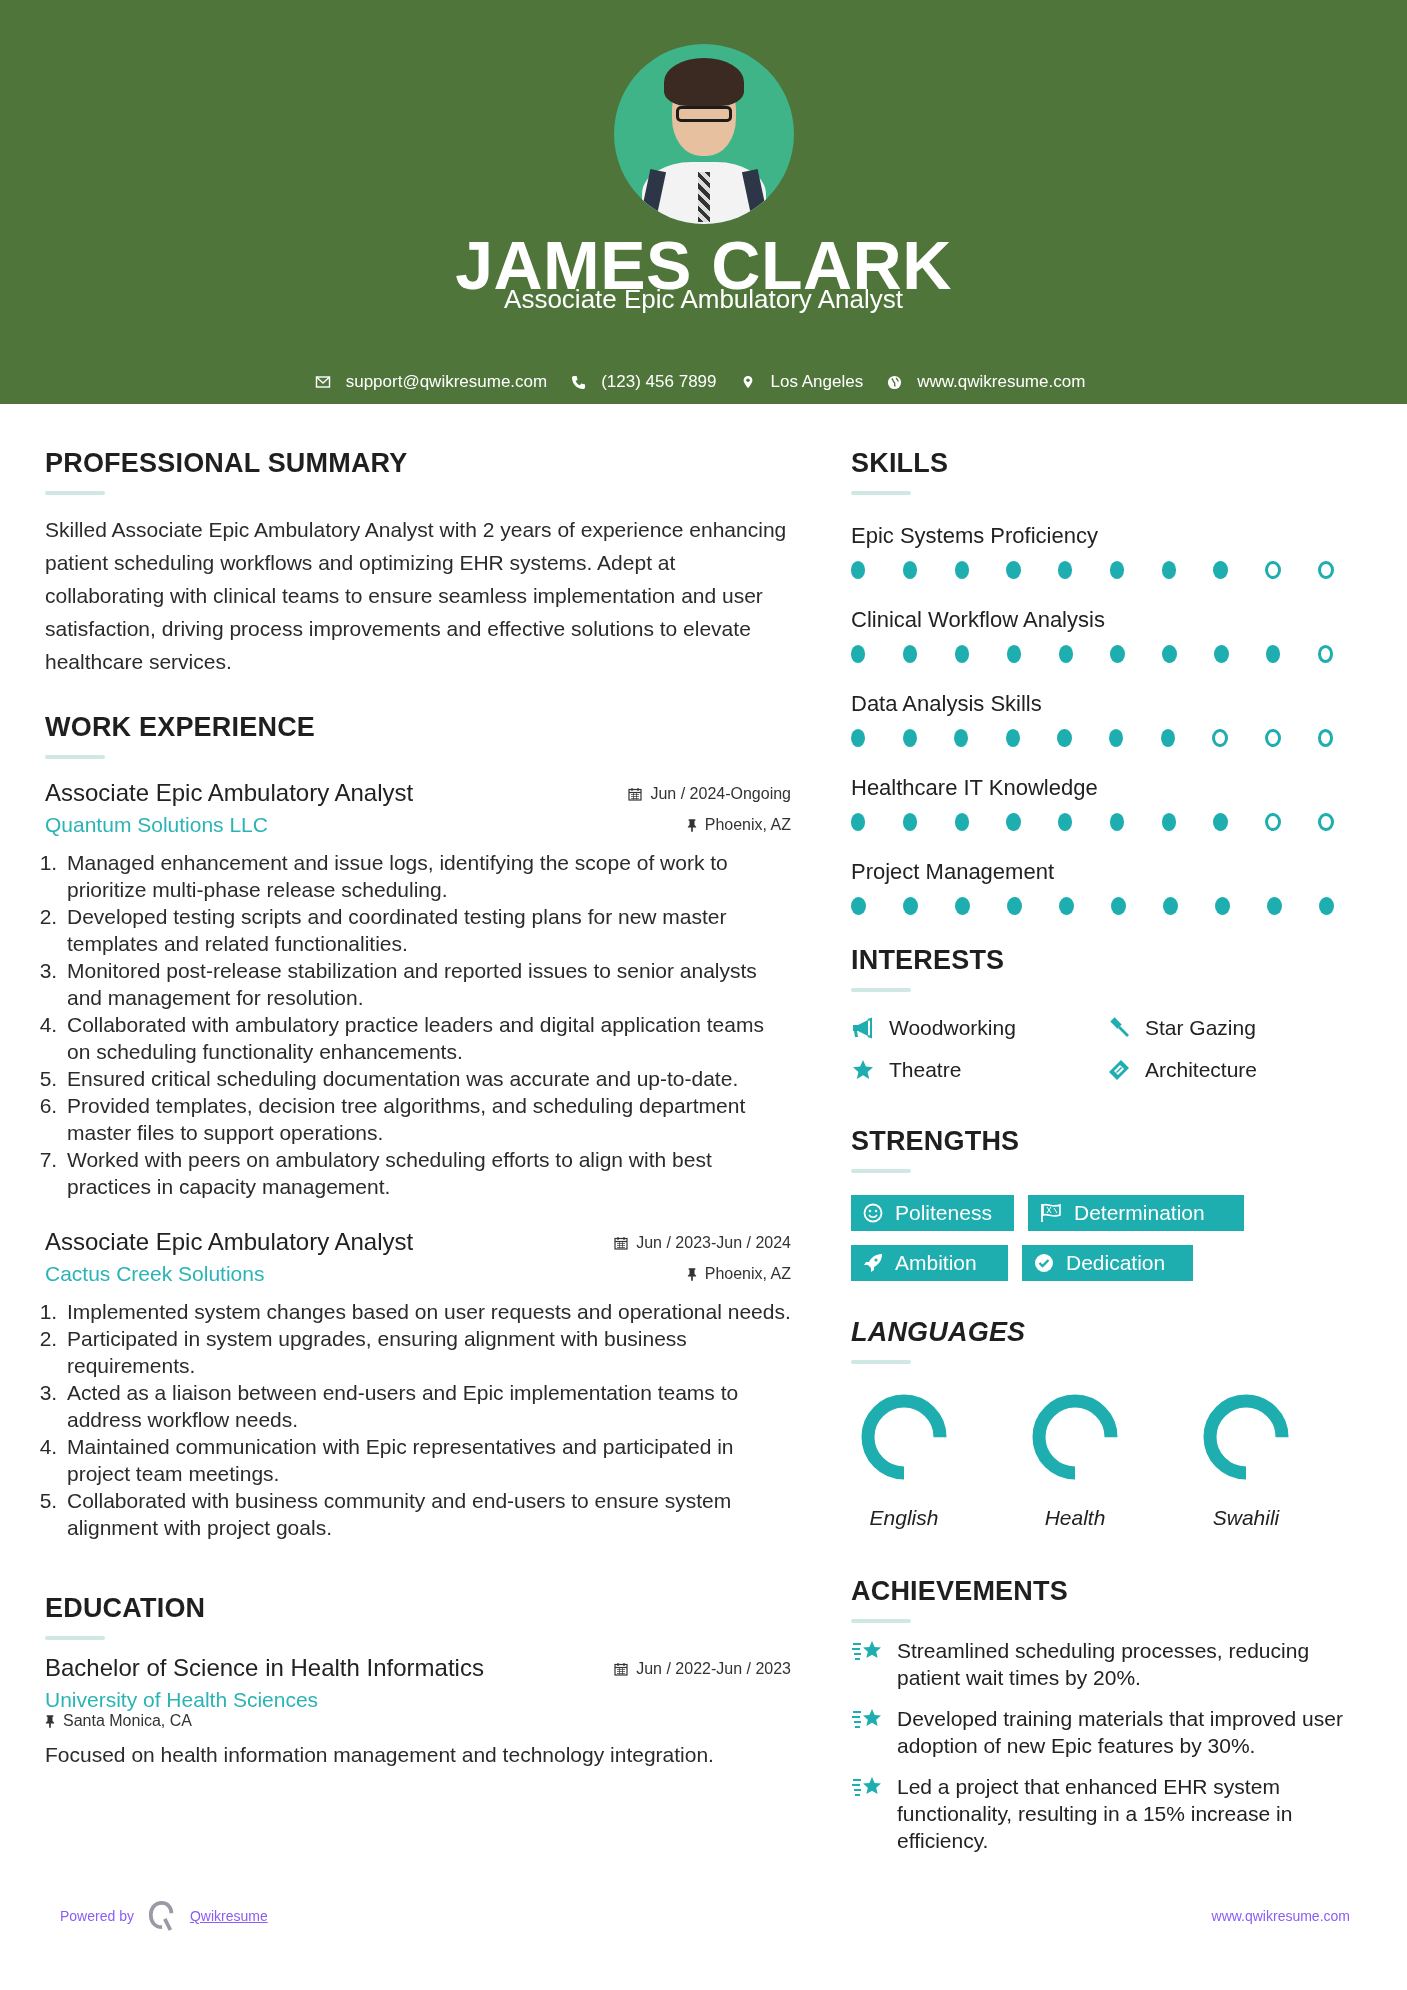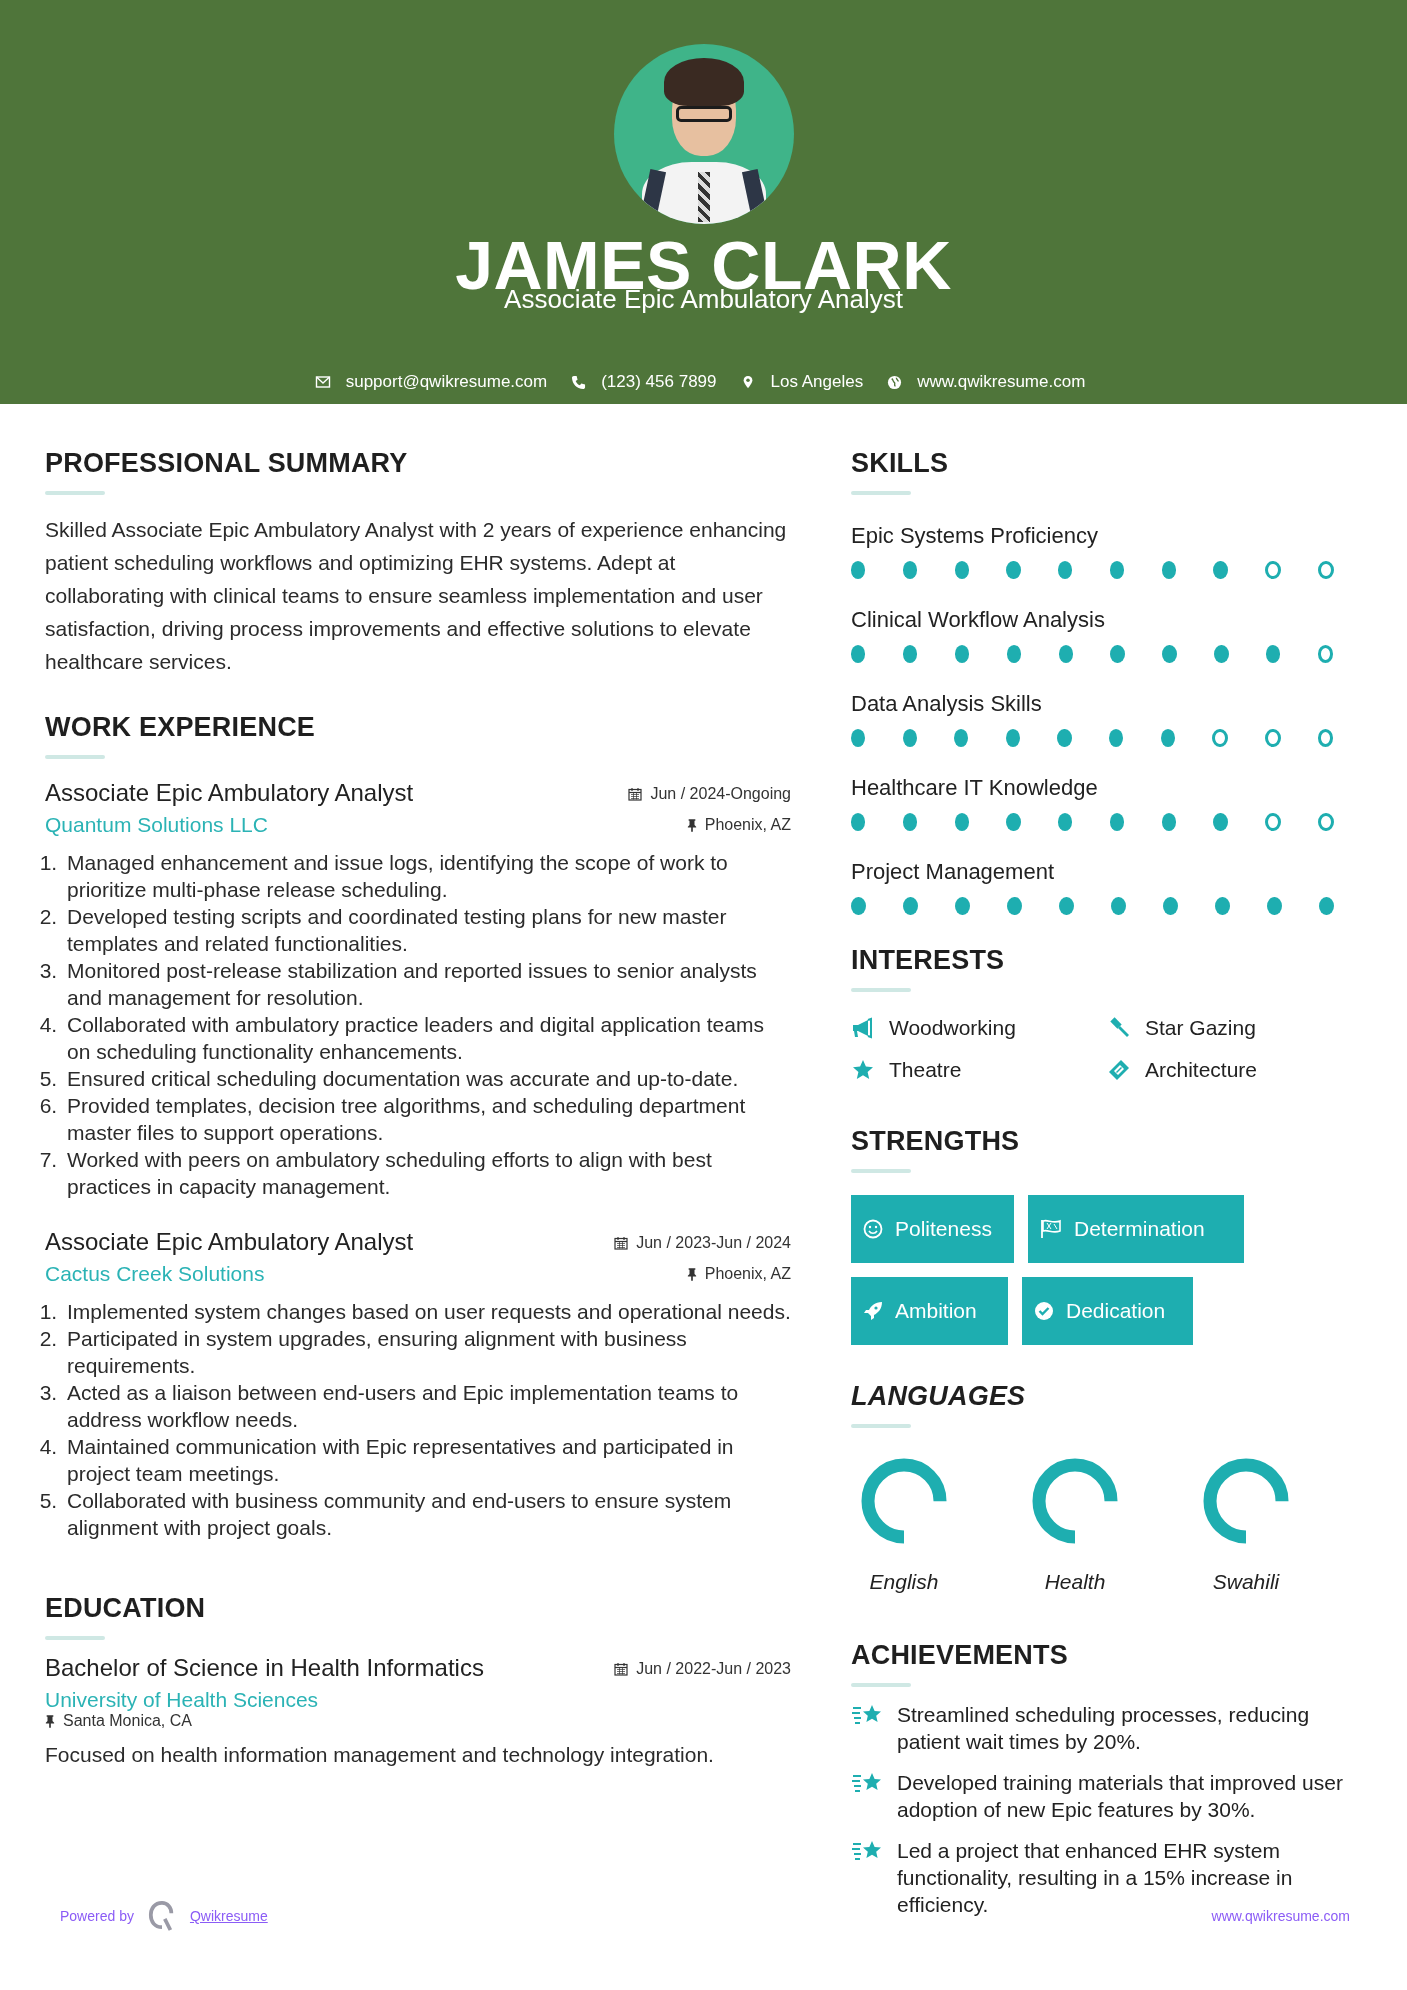--- a/index.html
+++ b/index.html
@@ -36,21 +36,21 @@
   .dots { display: flex; gap: 0; margin-top: 12px; }
   .dot { width: 18px; height: 18px; border-radius: 50%; margin-right: 37.5px; }
   .dot.on { background: #1eaeb0; }
   .dot.off { border: 3px solid #1eaeb0; background: #fff; }
 
   .interests { display: grid; grid-template-columns: 256px 256px; row-gap: 18px; margin-top: 24px; }
   .int-item { display: flex; align-items: center; gap: 14px; font-size: 21px; color: #222; }
   .int-item svg { width: 24px; height: 24px; }
 
   .strengths { display: flex; flex-wrap: wrap; gap: 14px 14px; margin-top: 22px; width: 520px; }
-  .chip { background: #1eaeb0; color: #fff; font-size: 21px; height: 68px; padding: 12px 12px; display: flex; align-items: center; gap: 12px; }
+  .chip { background: #1eaeb0; color: #fff; font-size: 21px; height: 36px; padding: 12px 12px; display: flex; align-items: center; gap: 12px; }
   .langs { display: flex; margin-top: 28px; }
   .lang { width: 171px; display: flex; flex-direction: column; align-items: flex-start; }
   .lang svg { width: 90px; height: 90px; margin-left: 8px; }
   .lang-label { font-size: 21px; color: #222; margin-top: 24px; width: 106px; text-align: center; }
   .ach { display: flex; gap: 12px; margin-top: 14px; font-size: 21px; line-height: 27px; color: #222; }
   .ach svg { width: 34px; height: 30px; flex: none; margin-top: 0px; }
 
   .footer { position: absolute; top: 1900px; left: 60px; width: 1290px; display: flex; justify-content: space-between; align-items: center; font-size: 14px; color: #8b5cf6; }
   .footer .pb { display: flex; align-items: center; gap: 14px; }
   .footer .brand { text-decoration: underline; }

